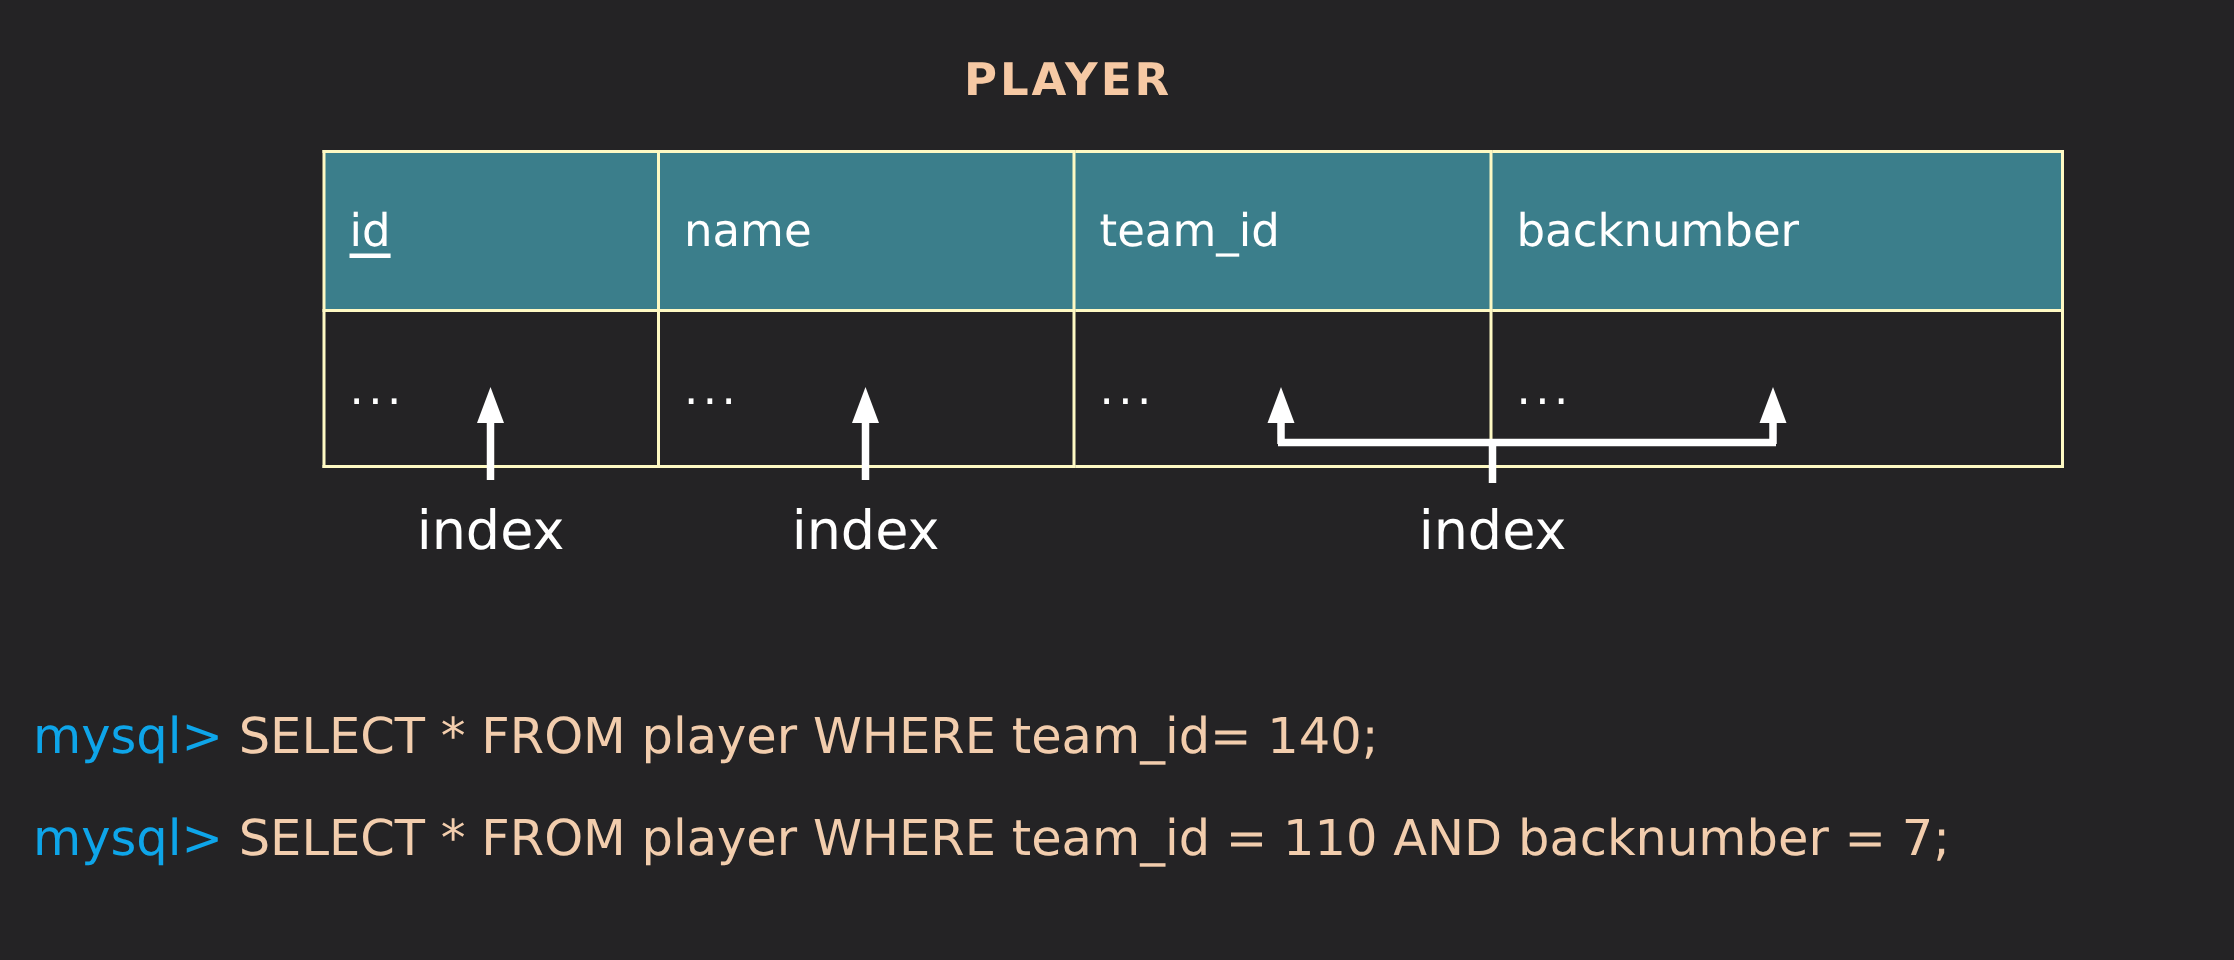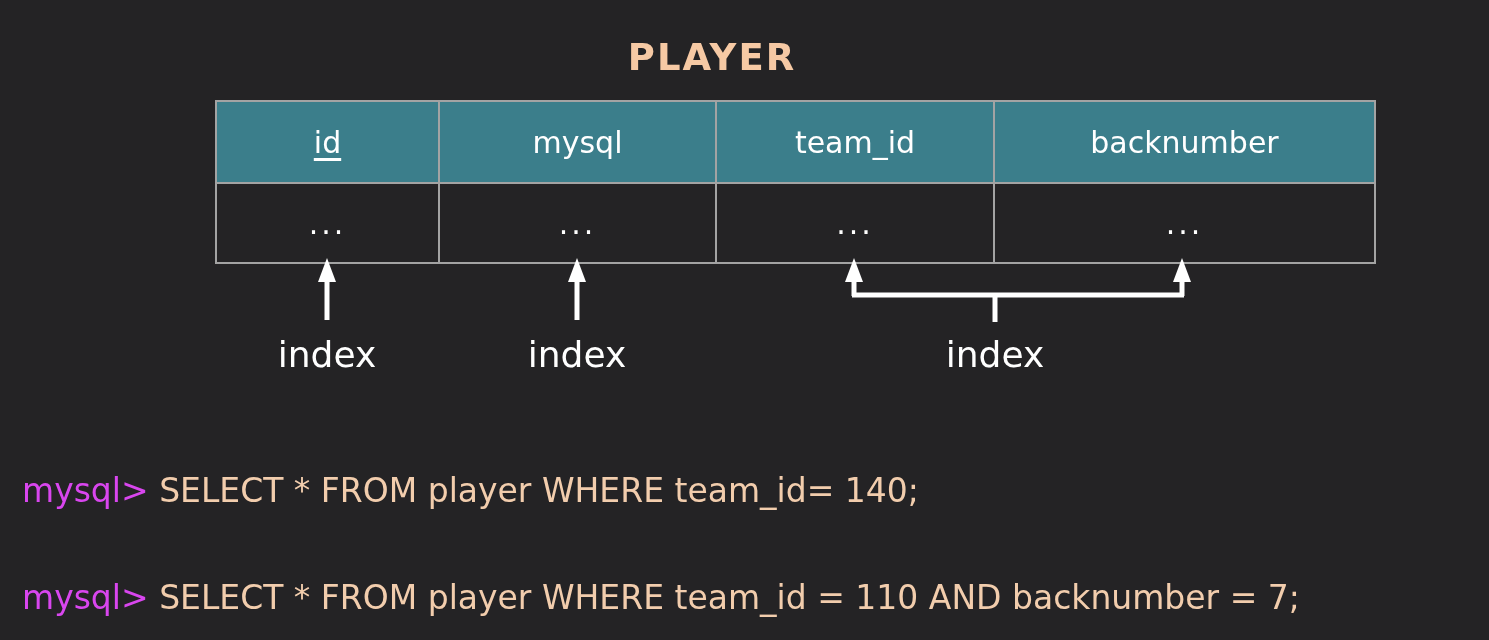--- a/index.html
+++ b/index.html
@@ -18,39 +18,39 @@
 
   
   #table-title {
     position: absolute;
     left: 0;
     top: 36px;
     width: 1424px;
     text-align: center;
     color: #f6c9a4;
     font-family: "DejaVu Sans", sans-serif;
-    font-size: 37px;
+    font-size: 30px;
     font-weight: bold;
     letter-spacing: 2px;
   }
 
   
   #player-table {
     position: absolute;
     left: 215px;
     top: 100px;
     width: 1159px;
     border-collapse: collapse;
     table-layout: fixed;
   }
   #player-table th,
   #player-table td {
-    border: 2px solid #a3a3a3;
-    padding: 4px;
-    text-align: center;
+    border: 2px solid #fef9c3;
+    padding: 16px;
+    text-align: left;
     vertical-align: middle;
   }
   #player-table th {
     background: #3b7e8b;
     color: #ffffff;
     font-size: 30px;
     font-weight: normal;
     height: 72px;
     font-family: "DejaVu Sans", sans-serif;
   }
@@ -91,24 +91,24 @@
   
   .sql-line {
     position: absolute;
     left: 22px;
     white-space: nowrap;
     font-family: "DejaVu Sans", sans-serif;
     font-size: 33px;
     color: #f2cdad;
   }
   .sql-line .prompt {
-    color: #d946ef;
+    color: #0ea5e9;
   }
   #sql-line-1 { top: 471px; }
-  #sql-line-2 { top: 539px; margin-top: 39px; }
+  #sql-line-2 { top: 539px; }
 </style>
 </head>
 <body>
 
 <div id="slide">
 
   <div id="table-title">PLAYER</div>
 
   <table id="player-table">
     <colgroup>
@@ -116,21 +116,21 @@
         <col class="col-name">
         <col class="col-team">
         <col class="col-back">
     </colgroup>
     <thead>
       <tr>
         <th>
           <span class="pk">id</span>
         </th>
         <th>
-          <span>mysql</span>
+          <span>name</span>
         </th>
         <th>
           <span>team_id</span>
         </th>
         <th>
           <span>backnumber</span>
         </th>
       </tr>
     </thead>
     <tbody>

